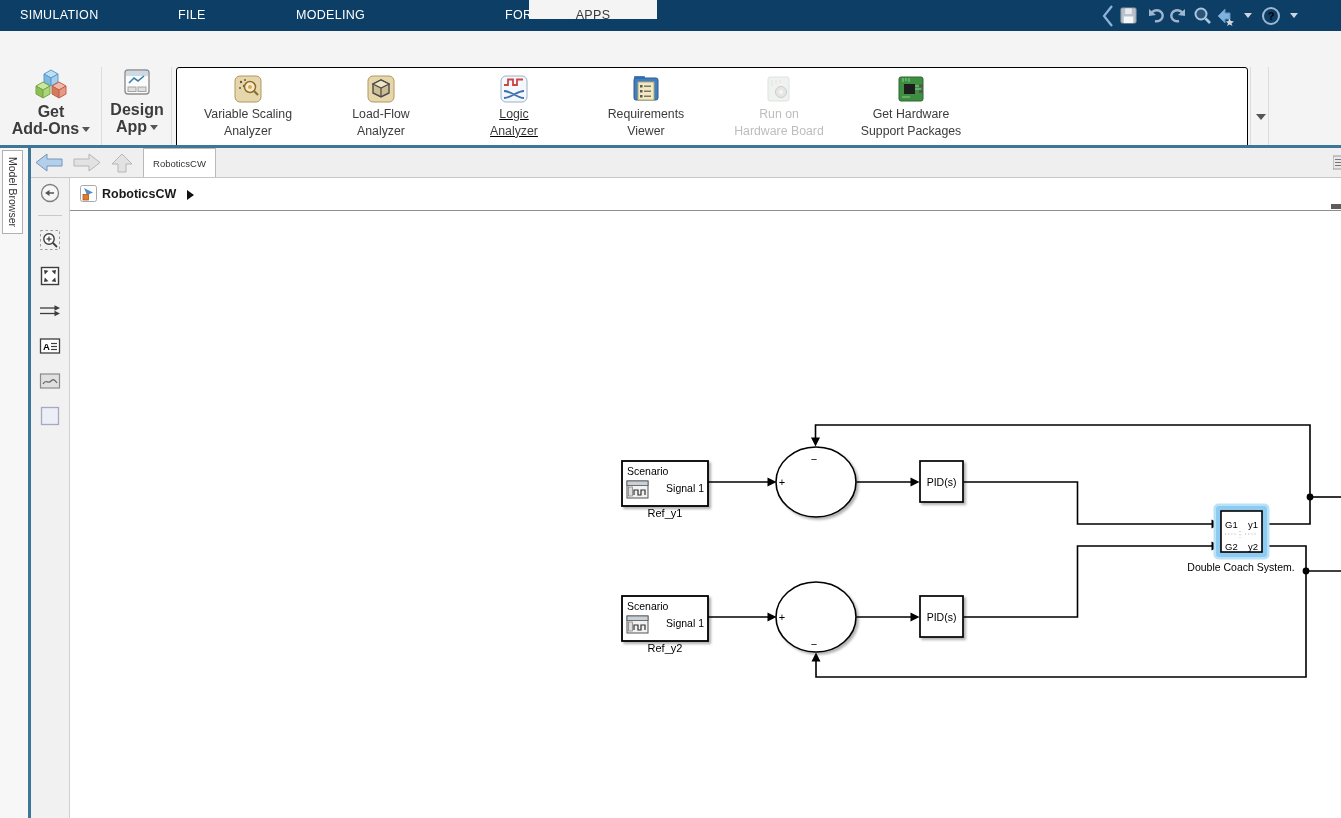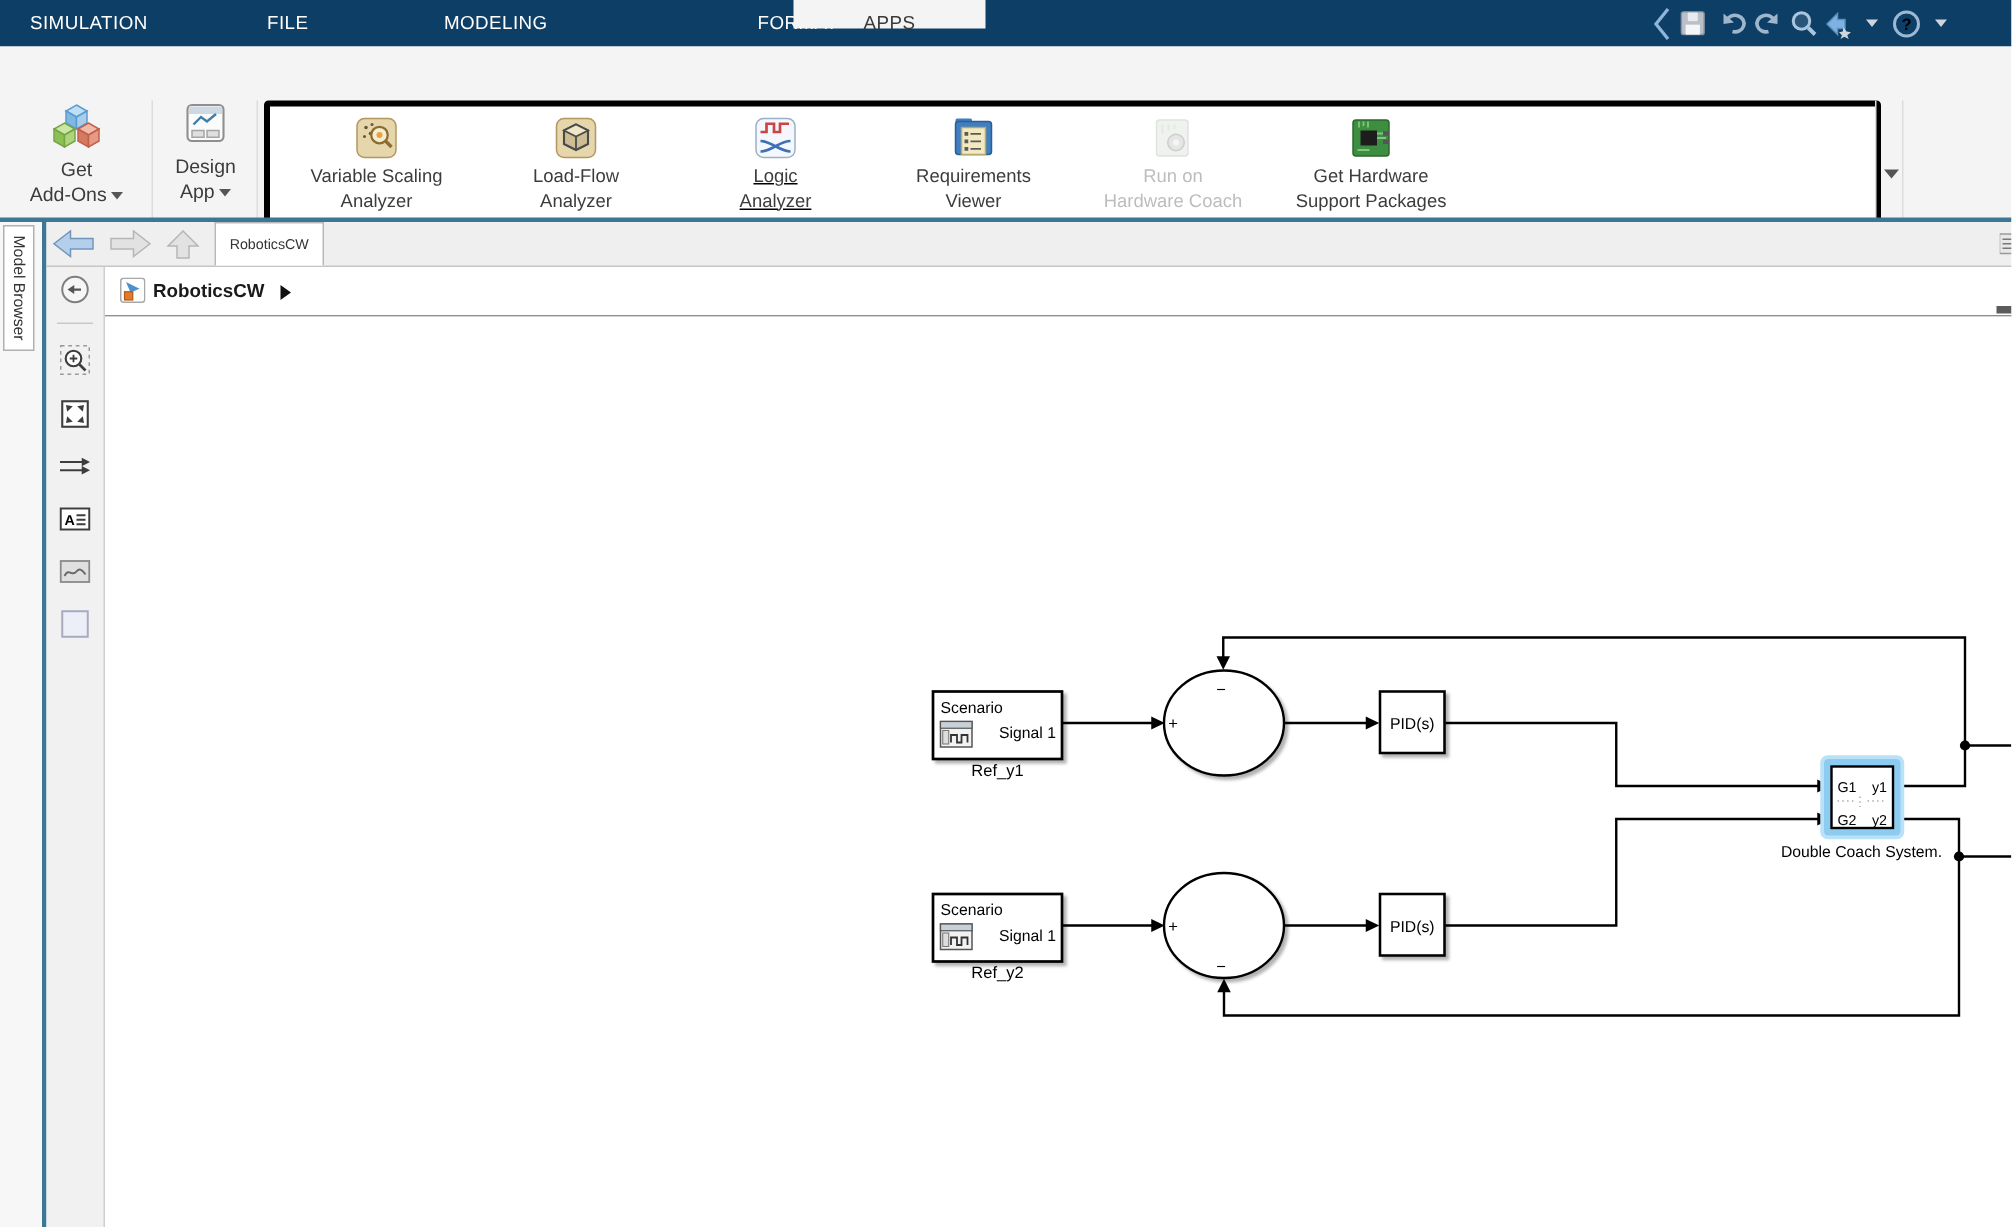--- a/index.html
+++ b/index.html
@@ -16,24 +16,24 @@
   .qa-item{position:absolute;top:0;height:31px;display:flex;align-items:center;justify-content:center;}
   .caret{display:inline-block;width:0;height:0;border-left:4px solid transparent;
     border-right:4px solid transparent;border-top:5px solid #555;vertical-align:middle;margin-left:3px;}
   .caret.light{border-top-color:#cdd6df;}
 
   
   .ribbon{left:0;top:31px;width:1341px;height:114px;background:#f4f4f4;}
   .accent-line{left:0;top:145px;width:1341px;height:3px;background:#3e7795;}
   .rib-sep{position:absolute;top:36px;width:1px;height:104px;background:#dcdcdc;}
   .rib-btn{position:absolute;top:36px;display:flex;flex-direction:column;align-items:center;cursor:default;}
-  .rib-btn .lbl{font-size:13px;color:#3c3c3c;line-height:17px;text-align:center;white-space:nowrap;}
+  .rib-btn .lbl{font-size:16px;color:#3c3c3c;line-height:17px;text-align:center;white-space:nowrap;font-weight:bold;}
   .sec-lbl{position:absolute;top:127px;font-size:11px;color:#767676;text-align:center;letter-spacing:.4px;}
   .gallery{position:absolute;left:176px;top:36px;width:1070px;height:84px;background:#fff;
-    border:4px solid #000000;border-radius:3px;}
+    border:1px solid #000000;border-radius:3px;}
   .gal-item{position:absolute;top:2px;width:130px;height:78px;display:flex;flex-direction:column;
     align-items:center;cursor:default;}
   .gal-item .ico{margin-top:4px;height:32px;}
   .gal-item .lbl{font-size:12.3px;color:#3c3c3c;line-height:16.5px;text-align:center;white-space:nowrap;}
   .gal-item.disabled .lbl{color:#bdbdbd;}
   .gal-item.disabled .ico{opacity:.5;filter:grayscale(.6);}
 
   
   .docbar{left:31px;top:148px;width:1310px;height:30px;background:#efefef;border-bottom:1px solid #c6c6c6;box-sizing:border-box;}
   .doc-tab{position:absolute;left:112px;top:0;width:73px;height:29px;background:#fff;
@@ -230,21 +230,21 @@
           <svg width="30" height="30" viewBox="0 0 30 30">
             <rect x="4" y="3" width="21" height="24" rx="2" fill="#dcead8" stroke="#b8ccb4"></rect>
             <line x1="8" y1="6" x2="8" y2="12" stroke="#c2d6be" stroke-width="1.3"></line>
             <line x1="12" y1="6" x2="12" y2="10" stroke="#c2d6be" stroke-width="1.3"></line>
             <line x1="16" y1="6" x2="16" y2="9" stroke="#c2d6be" stroke-width="1.3"></line>
             <circle cx="17" cy="18" r="5.5" fill="#cfcfcf" stroke="#9a9a9a"></circle>
             <circle cx="17" cy="18" r="2" fill="#efefef"></circle>
           </svg>
         </span>
         <span class="lbl">Run on</span>
-        <span class="lbl">Hardware Coach</span>
+        <span class="lbl">Hardware Board</span>
       </div>
 
       <div class="gal-item" style="left:669px;">
         <span class="ico">
           <svg width="30" height="30" viewBox="0 0 30 30">
             <rect x="3" y="3" width="24" height="24" rx="2" fill="#3e8e41" stroke="#2c662e"></rect>
             <line x1="7" y1="4" x2="7" y2="8" stroke="#7fc77f" stroke-width="1.2"></line>
             <line x1="10" y1="4" x2="10" y2="7" stroke="#7fc77f" stroke-width="1.2"></line>
             <line x1="13" y1="4" x2="13" y2="8" stroke="#7fc77f" stroke-width="1.2"></line>
             <rect x="8" y="10" width="11" height="10" fill="#1d1d1d"></rect>

